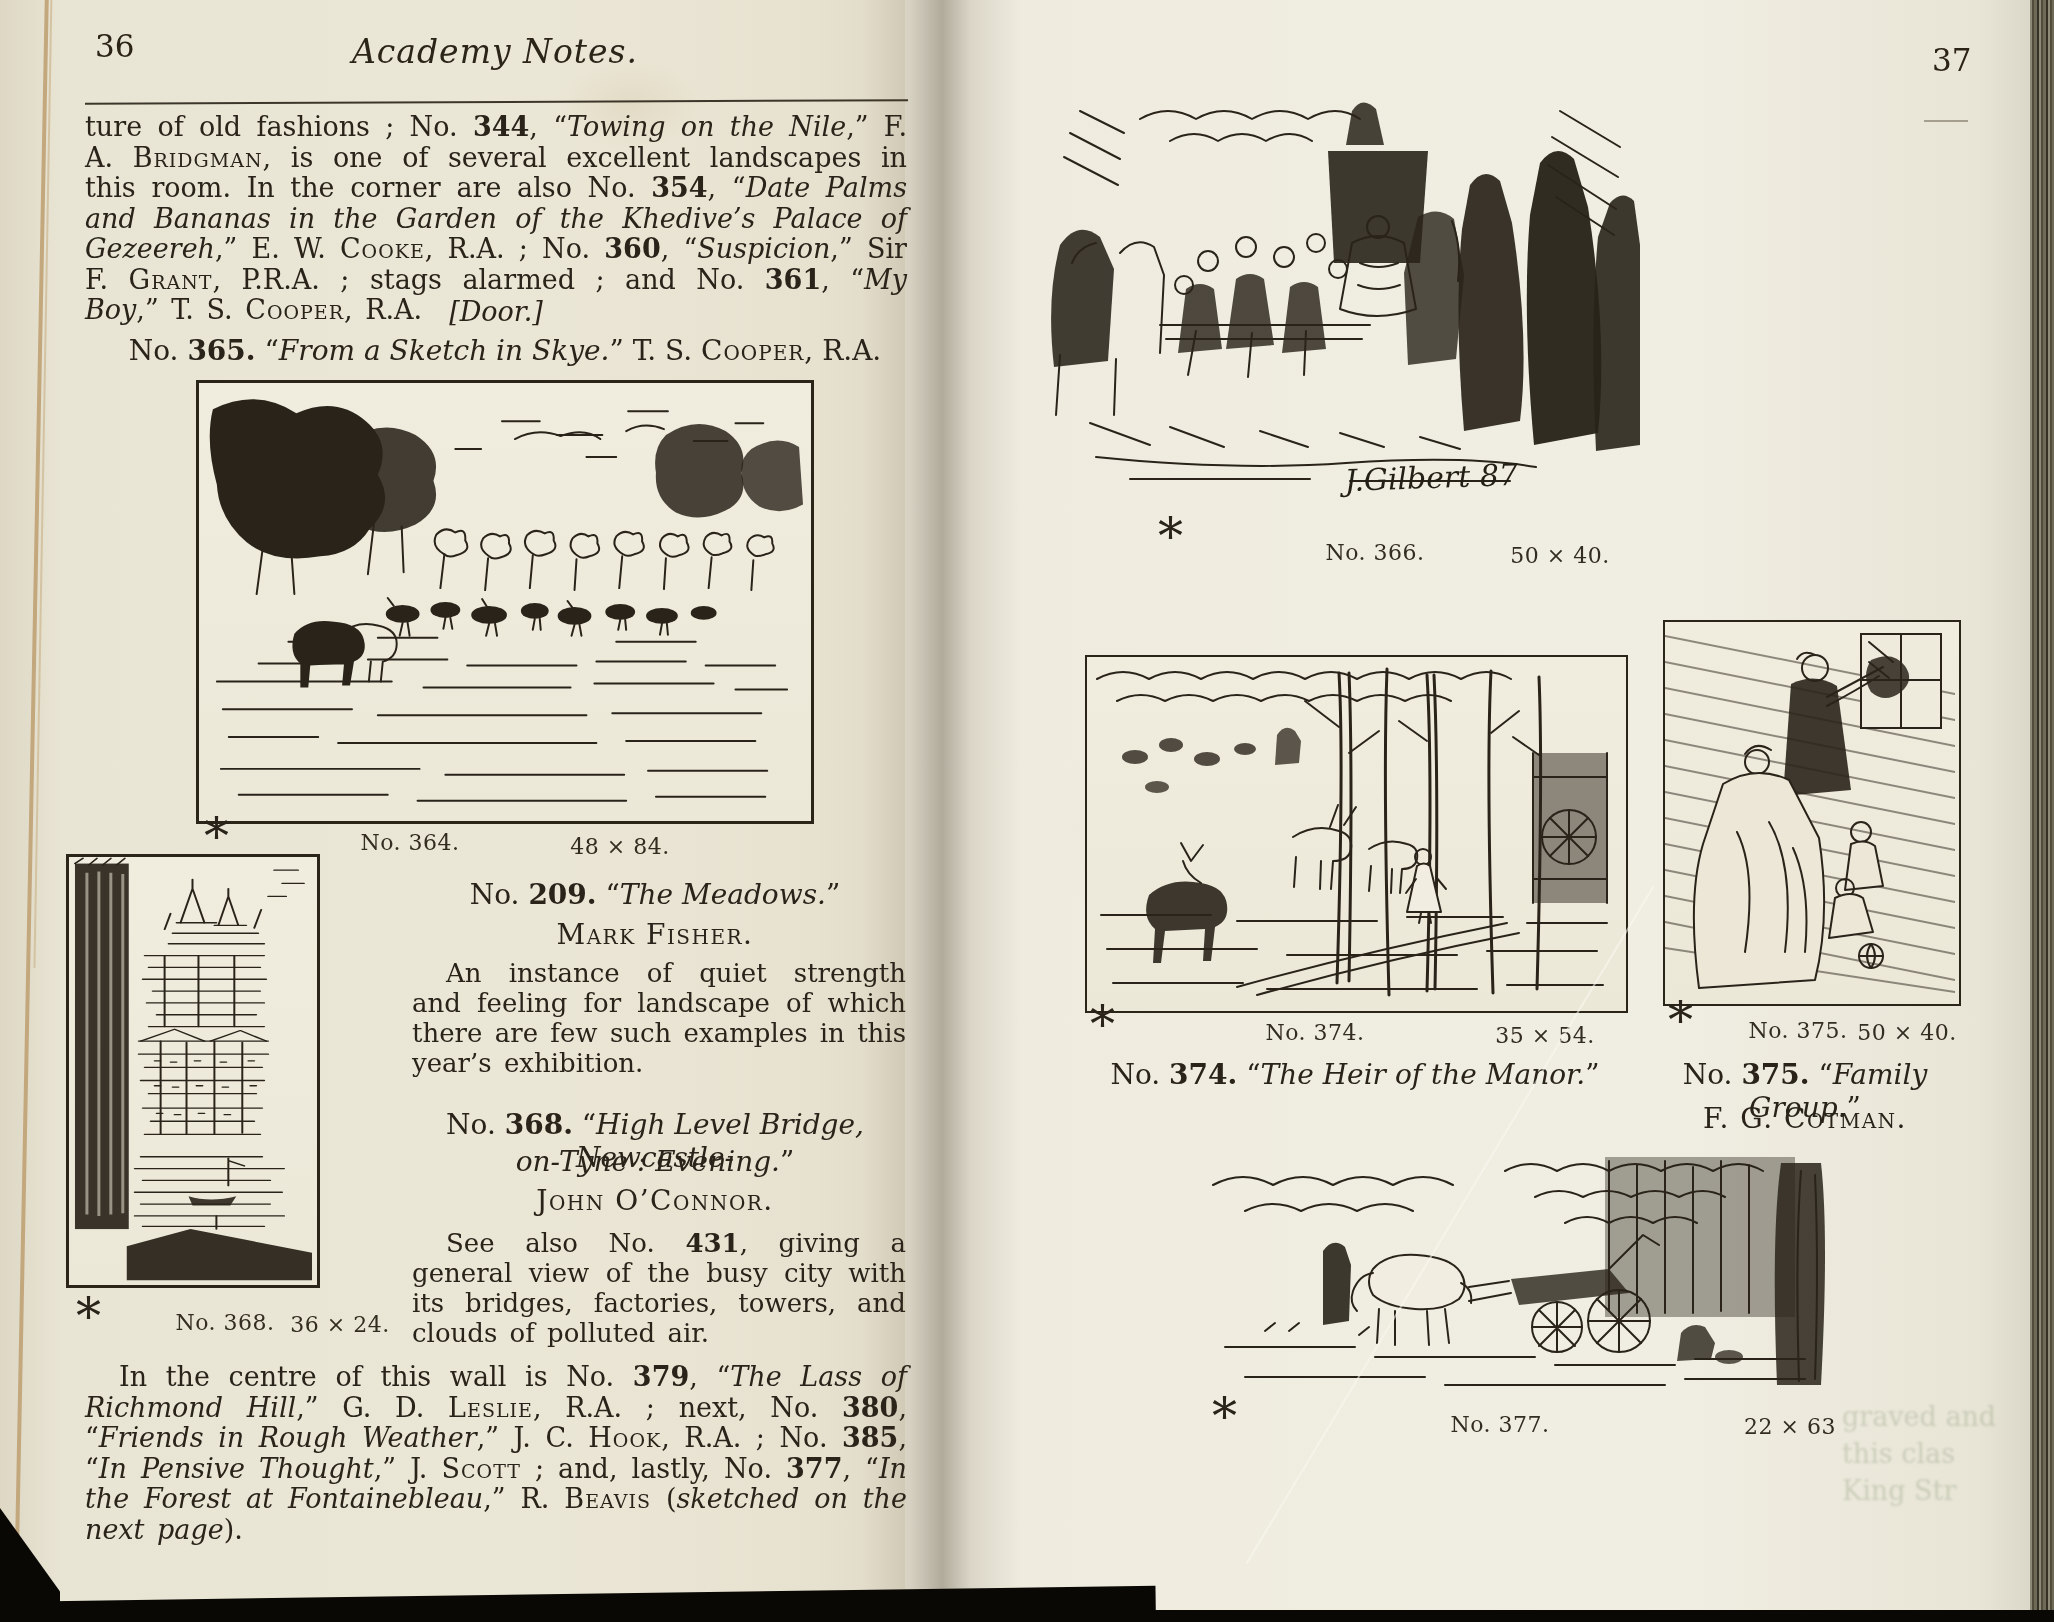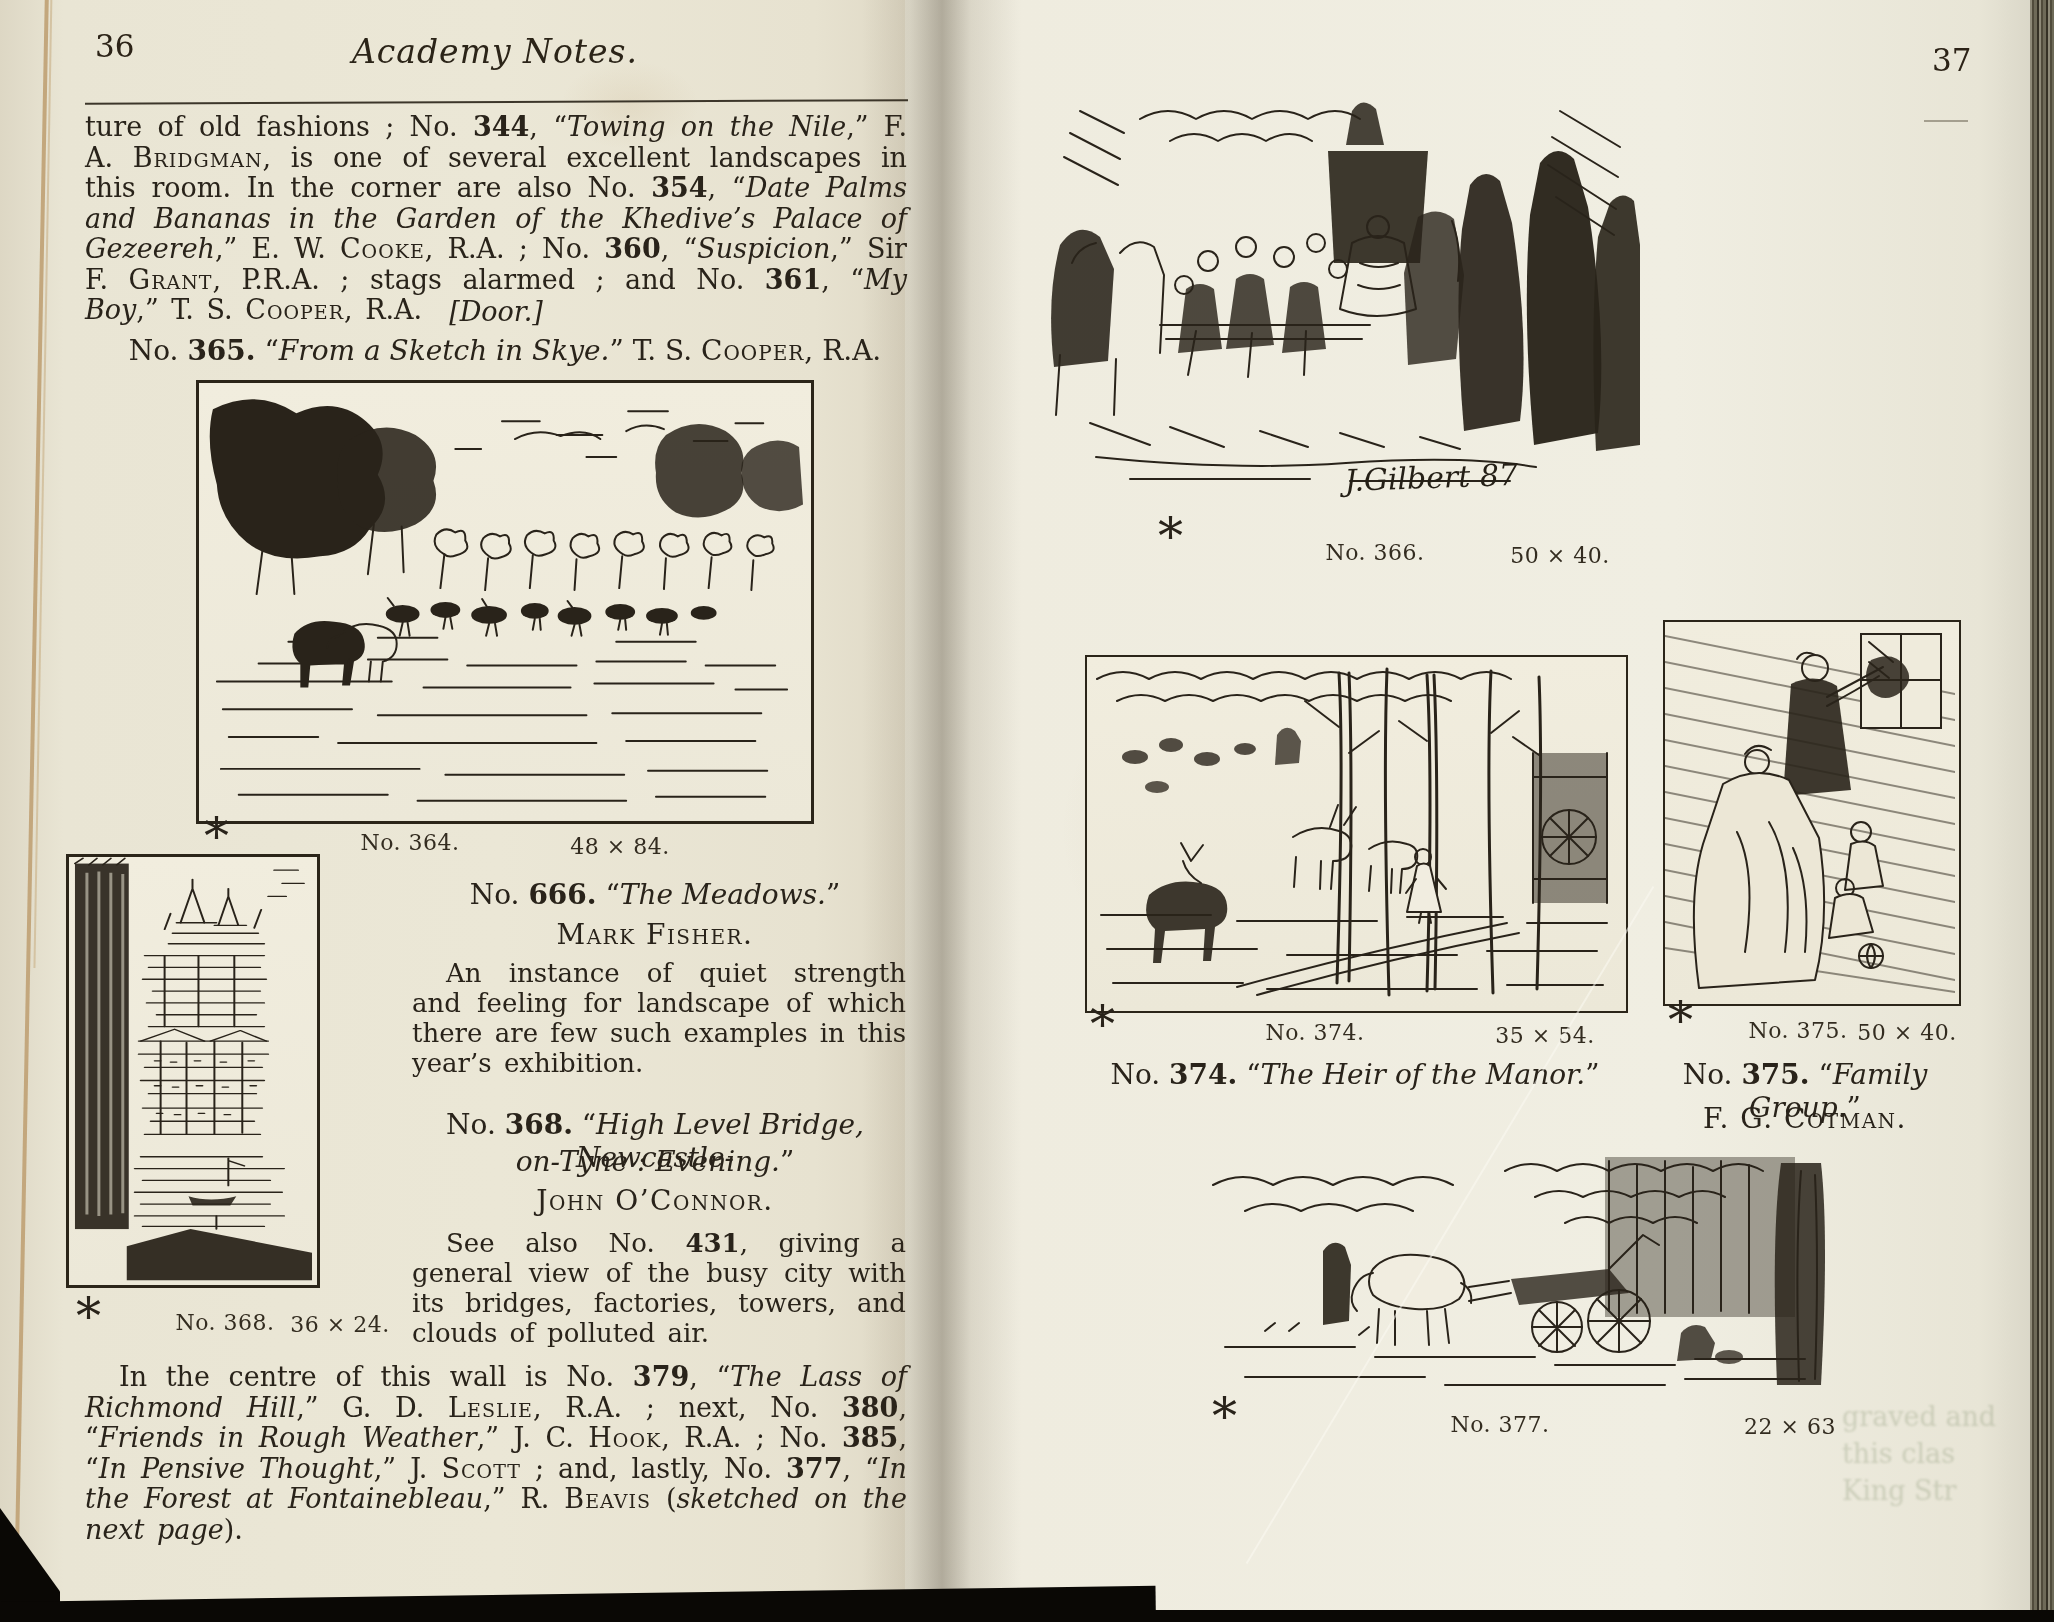--- a/index.html
+++ b/index.html
@@ -137,21 +137,21 @@
       </g>
       <g class="ink">
           <path d="M148,566 l0,-20"></path>
         </g>
     </svg>
   </div>
   <span class="ast" style="left:76px;top:1292px;">*</span>
   <div class="cap" style="left:160px;top:1310px;width:130px;">No. 368.</div>
   <div class="cap" style="left:285px;top:1312px;width:110px;">36 × 24.</div>
 
-  <div class="centerline" style="left:405px;top:878px;width:500px;"><span>No. </span><span class="seg-b">666.</span><span>  “</span><span class="seg-i">The Meadows.</span><span>”</span></div>
+  <div class="centerline" style="left:405px;top:878px;width:500px;"><span>No. </span><span class="seg-b">209.</span><span>  “</span><span class="seg-i">The Meadows.</span><span>”</span></div>
   <div class="centerline artist" style="left:405px;top:918px;width:500px;">Mark Fisher.</div>
   <div class="para sm indent" style="left:412px;top:958px;width:494px;">An instance of quiet strength and feeling for landscape of which there are few such examples in this year’s exhibition.</div>
 
   <div class="centerline" style="left:405px;top:1108px;width:500px;"><span>No. </span><span class="seg-b">368.</span><span> “</span><span class="seg-i">High Level Bridge, Newcastle-</span></div>
   <div class="centerline" style="left:405px;top:1145px;width:500px;"><span class="seg-i">on-Tyne :  Evening.</span><span>”</span></div>
   <div class="centerline artist" style="left:405px;top:1184px;width:500px;">John O’Connor.</div>
   <div class="para sm indent" style="left:412px;top:1228px;width:494px;"><span>See also No. </span><span class="seg-b">431</span><span>, giving a general view of the busy city with its bridges, factories, towers, and clouds of polluted air.</span></div>
 
   <div class="para indent" style="left:85px;top:1362px;width:822px;"><span>In the centre of this wall is No. </span><span class="seg-b">379</span><span>, “</span><span class="seg-i">The Lass of Richmond Hill</span><span>,” G. D. </span><span class="seg-sc">Leslie</span><span>, R.A. ; next, No. </span><span class="seg-b">380</span><span>, “</span><span class="seg-i">Friends in Rough Weather</span><span>,” J. C. </span><span class="seg-sc">Hook</span><span>, R.A. ; No. </span><span class="seg-b">385</span><span>, “</span><span class="seg-i">In Pensive Thought</span><span>,” J. </span><span class="seg-sc">Scott</span><span> ; and, lastly, No. </span><span class="seg-b">377</span><span>, “</span><span class="seg-i">In the Forest at Fontainebleau</span><span>,” R. </span><span class="seg-sc">Beavis</span><span> (</span><span class="seg-i">sketched on the next page</span><span>).</span></div>
 

